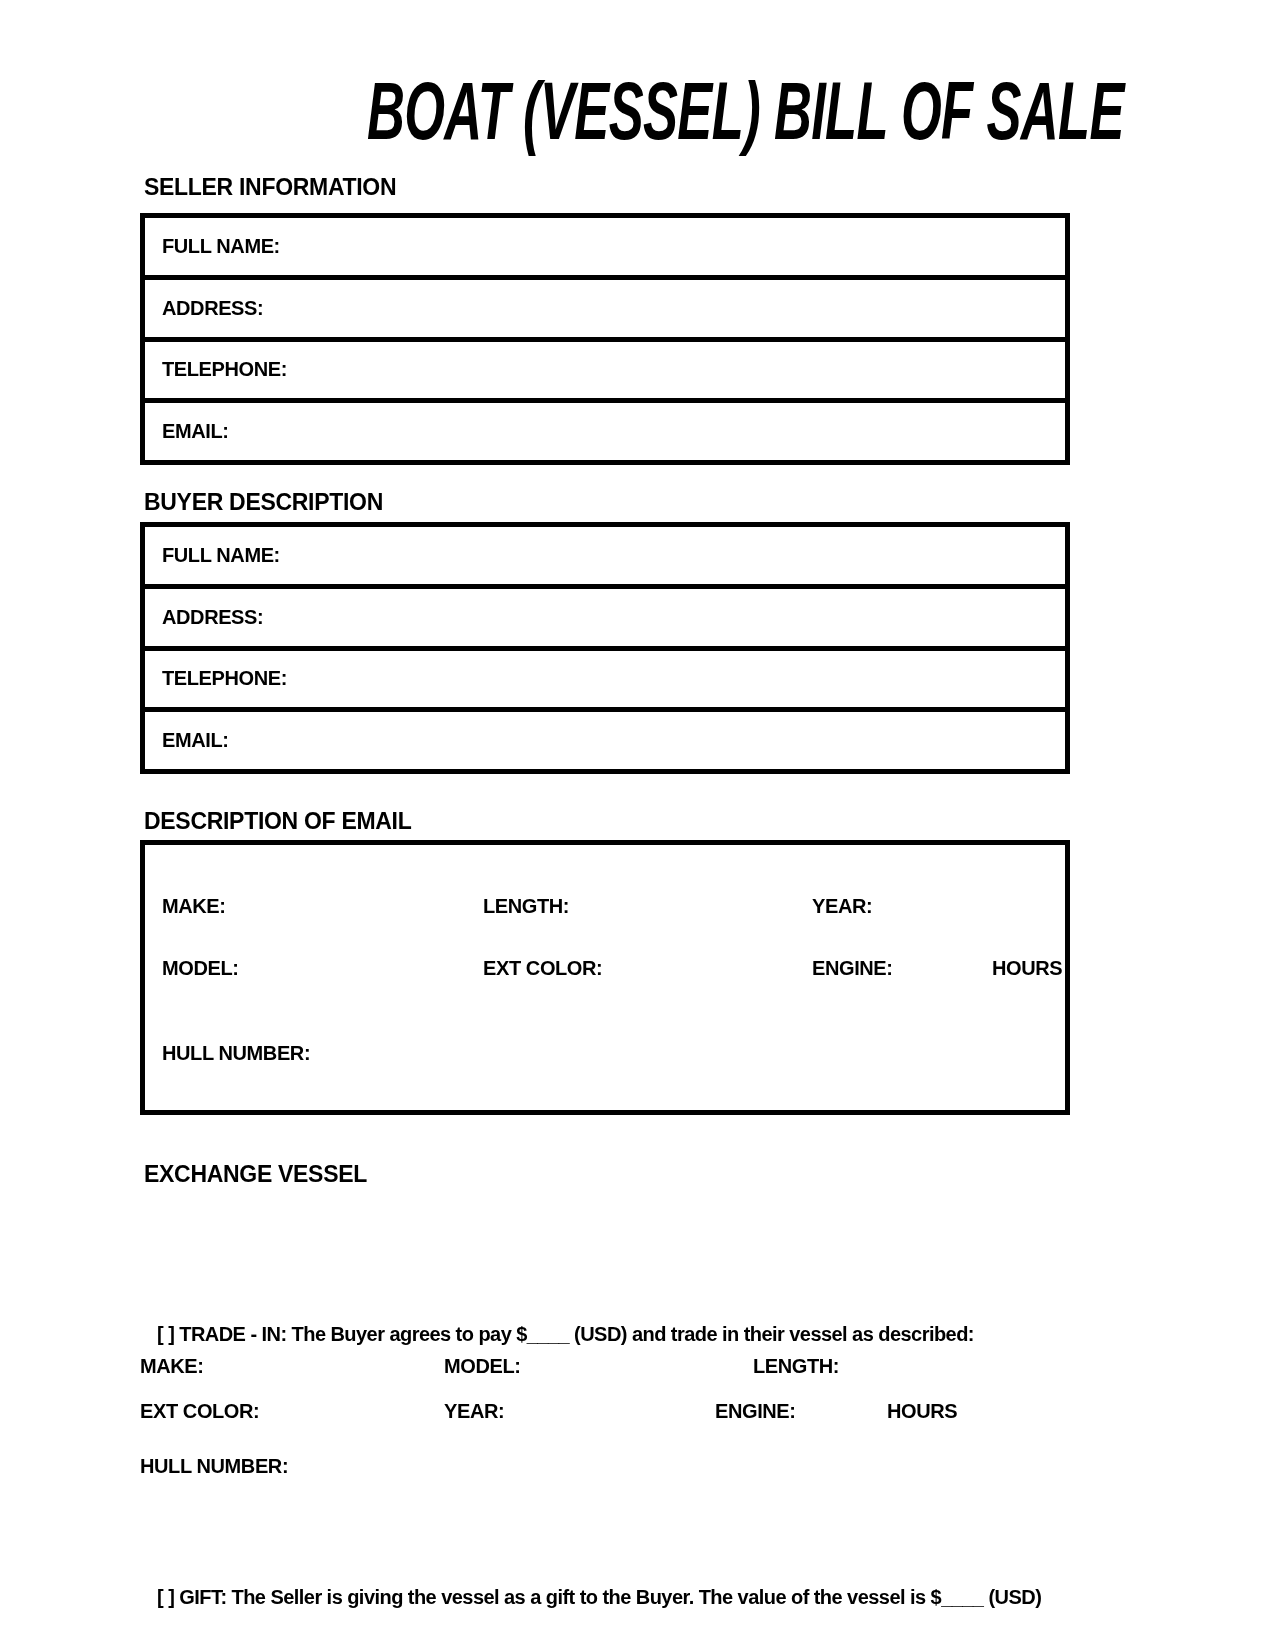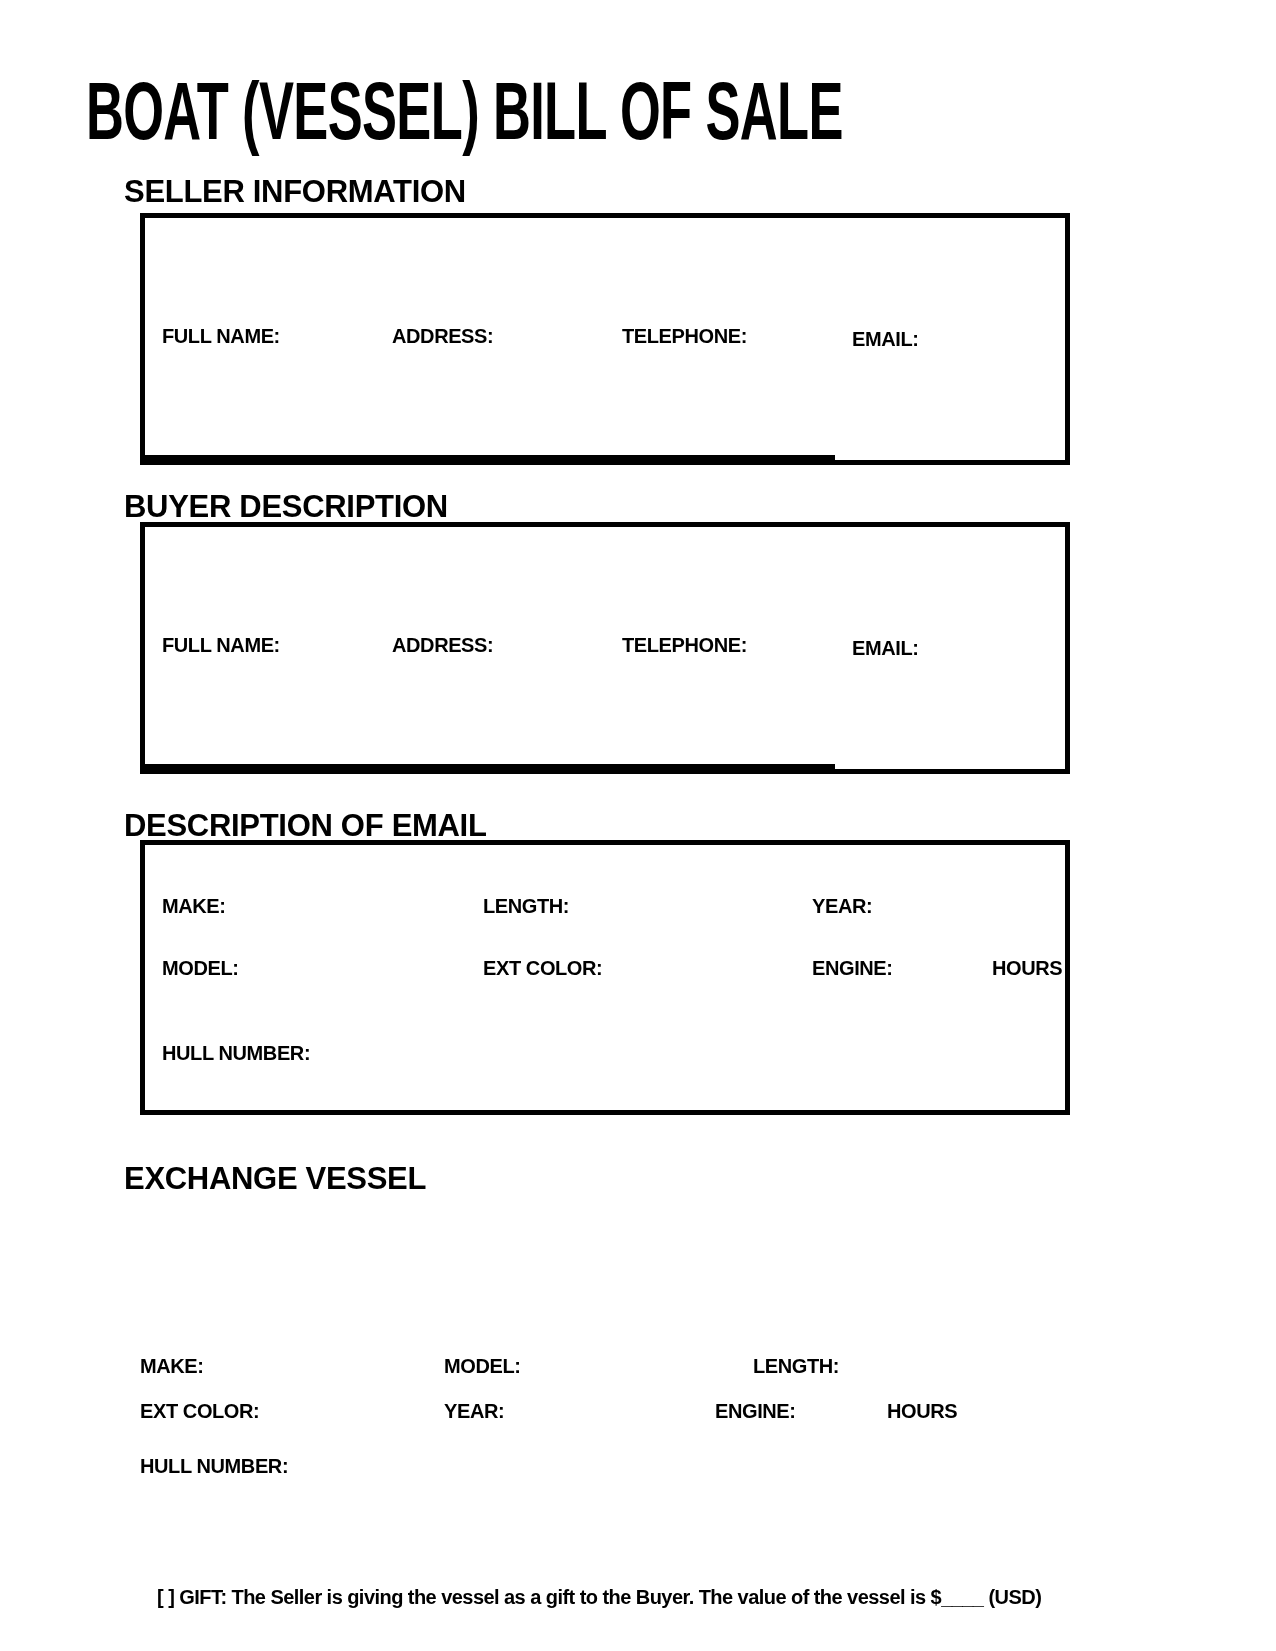--- a/index.html
+++ b/index.html
@@ -5,41 +5,41 @@
   html, body { margin:0; padding:0; background:#ffffff; }
   body {
     width:1276px; height:1651px; position:relative;
     font-family:"Liberation Sans", sans-serif;
     color:#000;
   }
   .page { position:absolute; inset:0; background:#fff; }
 
   
   .title-wrap {
-    position:absolute; left:126px; top:70px; width:930px;
-    display:flex; justify-content:flex-end;
+    position:absolute; left:154px; top:70px; width:930px;
+    display:flex; justify-content:flex-start;font-style:italic;
   }
   .title-text {
     font-size:82px; font-weight:bold; line-height:1;
     white-space:nowrap; letter-spacing:-1px;
     transform:scaleX(0.64); transform-origin:50% 50%;
   }
 
   
   .heading {
-    position:absolute; left:124px;
-    font-size:31px; font-weight:bold; letter-spacing:-0.3px;
+    position:absolute; left:144px;
+    font-size:23px; font-weight:bold; letter-spacing:-0.3px;
     white-space:nowrap;
   }
 
   
   .info-table {
     position:absolute; left:140px; width:930px; height:252px;
     border:5px solid #000; box-sizing:border-box;
-    display:flex; flex-direction:row; background:#fff;
+    display:flex; flex-direction:column; background:#fff;
   }
   .info-row {
     flex:1; display:flex; align-items:center;
     border-bottom:5px solid #000; padding-left:17px;
   }
   .info-row:last-child { border-bottom:none; }
   .row-label {
     font-size:20px; font-weight:bold; letter-spacing:-0.4px; white-space:nowrap;
   }
   .fill-area { flex:1; align-self:stretch; }
@@ -134,20 +134,23 @@
     <span class="v-fill" style="left:455px; top:110px; width:200px"></span>
     <span class="v-fill" style="left:760px; top:110px; width:80px"></span>
 
     <span class="v-label" style="left:17px;  top:197px">HULL NUMBER:</span>
     <span class="v-fill" style="left:170px; top:195px; width:700px"></span>
   </div>
 
   <div class="heading" style="top:1161px">EXCHANGE VESSEL</div>
 
 
+  <div class="x-line" style="top:1300px">
+    <span class="checkbox">[ ]</span><span> TRADE - IN: The Buyer agrees to pay $____ (USD) and trade in their vessel as described:</span>
+  </div>
 
   <span class="x-label" style="left:140px; top:1355px">MAKE:</span>
   <span class="x-label" style="left:444px; top:1355px">MODEL:</span>
   <span class="x-label" style="left:753px; top:1355px">LENGTH:</span>
   <span class="x-fill" style="left:220px; top:1353px; width:210px"></span>
   <span class="x-fill" style="left:535px; top:1353px; width:205px"></span>
   <span class="x-fill" style="left:850px; top:1353px; width:210px"></span>
 
   <span class="x-label" style="left:140px; top:1400px">EXT COLOR:</span>
   <span class="x-label" style="left:444px; top:1400px">YEAR:</span>

